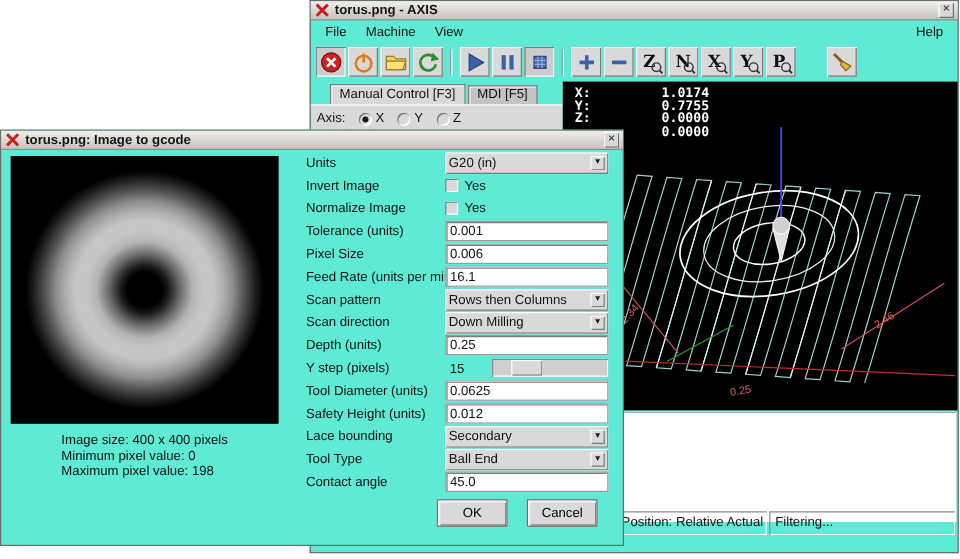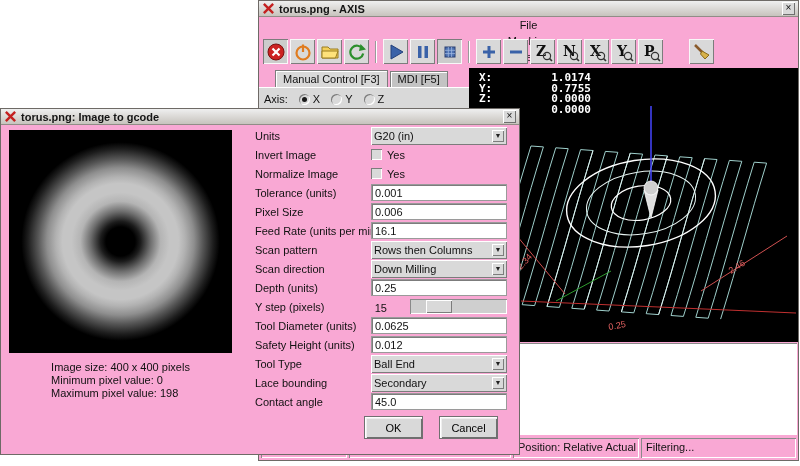--- a/index.html
+++ b/index.html
@@ -1,27 +1,27 @@
 <!DOCTYPE html>
 <html><head>
 <meta charset="utf-8">
 <style>
   * { box-sizing: border-box; margin: 0; padding: 0; }
   html,body { width:800px; height:466px; background:#ffffff; font-family:"Liberation Sans", sans-serif; font-size:11px; color:#111; overflow:hidden; }
   .stage { position:relative; width:800px; height:466px; }
 
-  .window { position:absolute; background:#f9a8d4; border:1px solid #6e6a66; }
+  .window { position:absolute; background:#5eead4; border:1px solid #6e6a66; }
   .axis-window { left:258px; top:0; width:541px; height:461px; z-index:1; }
   .dialog-window { left:0; top:108px; width:520px; height:347px; z-index:10; }
 
   .titlebar { position:absolute; left:0; right:0; top:0; height:16px; background:linear-gradient(#efefef,#c7c3bd); border-bottom:1px solid #918d87; display:flex; align-items:center; padding:0 3px; gap:4px; }
   .title-text { flex:1; font-size:11px; font-weight:bold; color:#151515; white-space:nowrap; overflow:hidden; }
   .tb-close { width:13px; height:13px; background:#d9d9d9; box-shadow:inset 1px 1px 0 #ffffff, inset -1px -1px 0 #6f6f6f; font-size:10px; line-height:12px; text-align:center; cursor:default; }
 
-  .menubar { position:absolute; top:16px; left:0; right:0; height:19px; display:flex; align-items:center; padding:0 4px;flex-direction:column; }
+  .menubar { position:absolute; top:16px; left:0; right:0; height:19px; display:flex; align-items:center; padding:0 4px; }
   .menu-item { padding:2px 8px; }
   .menu-spacer { flex:1; }
 
   .toolbar { position:absolute; top:35px; left:0; right:0; height:31px; display:flex; align-items:center; padding:2px 4px; gap:2px; }
   .tbtn { width:25px; height:25px; display:flex; align-items:center; justify-content:center; background:#d9d9d9; border:none; padding:0; box-shadow:inset 1px 1px 0 #f8f8f8, inset -1px -1px 0 #7c7c7c; }
   .tbtn.pressed { background:#cccccc; box-shadow:inset 1px 1px 0 #7c7c7c, inset -1px -1px 0 #f8f8f8; }
   .tsep { width:2px; height:22px; border-left:1px solid #9a9a9a; border-right:1px solid #ffffff; margin:0 4px; }
   .tgap { width:22px; }
 
   .main { position:absolute; top:67px; left:0; right:0; bottom:24px; display:flex; }
@@ -35,21 +35,21 @@
   .radio { width:11px; height:11px; border-radius:50%; background:#d9d9d9; box-shadow:inset 1px 1px 0 #7c7c7c, inset -1px -1px 0 #ffffff; position:relative; }
   .radio.sel::after { content:""; position:absolute; left:3px; top:3px; right:3px; bottom:3px; border-radius:50%; background:#1a1a1a; }
 
   .right-pane { flex:1; display:flex; flex-direction:column; }
   .preview { height:274px; background:#000; position:relative; overflow:hidden; }
   .preview-svg { position:absolute; left:0; top:0; width:328px; height:274px; }
   .dro { position:absolute; left:10px; top:5px; width:112px; font-family:"DejaVu Sans Mono", monospace; font-weight:bold; font-size:11px; line-height:10.5px; color:#ffffff; }
   .dro-row { display:flex; justify-content:space-between; }
   .gcode { flex:1; margin:1px; background:#ffffff; box-shadow:inset 1px 1px 0 #8a8a8a, inset -1px -1px 0 #ffffff; }
 
-  .statusbar { position:absolute; left:0; right:0; bottom:0; height:24px; display:flex; gap:2px; padding:2px;align-items:center; }
+  .statusbar { position:absolute; left:0; right:0; bottom:12px; height:24px; display:flex; gap:2px; padding:2px;align-items:center; }
   .sb-cell { height:20px; box-shadow:inset 1px 1px 0 #8a8a8a, inset -1px -1px 0 #ffffff; padding:3px 5px; white-space:nowrap; overflow:hidden; }
   .sb-estop { width:86px; } .sb-tool { width:162px; } .sb-pos { width:126px; } .sb-filter { flex:1; }
 
   .dialog-body { position:absolute; top:16px; left:0; right:0; bottom:0; }
   .dlg-image { position:absolute; left:8px; top:5px; width:223px; height:223px; background-color:#000;
     background-image:radial-gradient(circle closest-side at 50% 50%,
       #000 0%, #000 13%, #1c1c1c 18%, #6e6e6e 27%, #b4b4b4 36%, #c5c5c5 44%, #c5c5c5 52%,
       #b2b2b2 58%, #8e8e8e 66%, #565656 74%, #1e1e1e 83%, #000 89%, #000 100%); }
   .dlg-info { position:absolute; left:8px; top:236px; width:223px; text-align:center; }
   .info-inner { display:inline-block; text-align:left; line-height:13px; }
@@ -382,34 +382,34 @@
               <span>0.0625</span>
             </div>
         </div>
         <div class="form-row">
           <span class="form-label">Safety Height (units)</span>
           <div class="ctl entry">
               <span>0.012</span>
             </div>
         </div>
         <div class="form-row">
+          <span class="form-label">Lace bounding</span>
+          <div class="ctl combo">
+            <span class="combo-text">Secondary</span>
+            <span class="combo-arrow">▼</span>
+          </div>
+        </div>
+        <div class="form-row">
           <span class="form-label">Tool Type</span>
           <div class="ctl combo">
             <span class="combo-text">Ball End</span>
             <span class="combo-arrow">▼</span>
           </div>
         </div>
         <div class="form-row">
-          <span class="form-label">Lace bounding</span>
-          <div class="ctl combo">
-            <span class="combo-text">Secondary</span>
-            <span class="combo-arrow">▼</span>
-          </div>
-        </div>
-        <div class="form-row">
           <span class="form-label">Contact angle</span>
           <div class="ctl entry">
               <span>45.0</span>
             </div>
         </div>
       </div>
 
       <div class="dlg-buttons">
         <button class="tkbtn">OK</button>
         <button class="tkbtn">Cancel</button>

